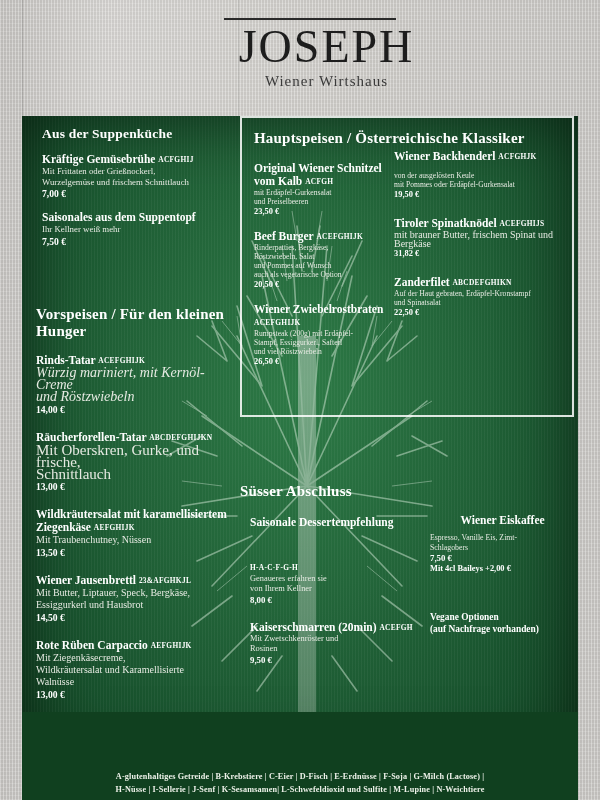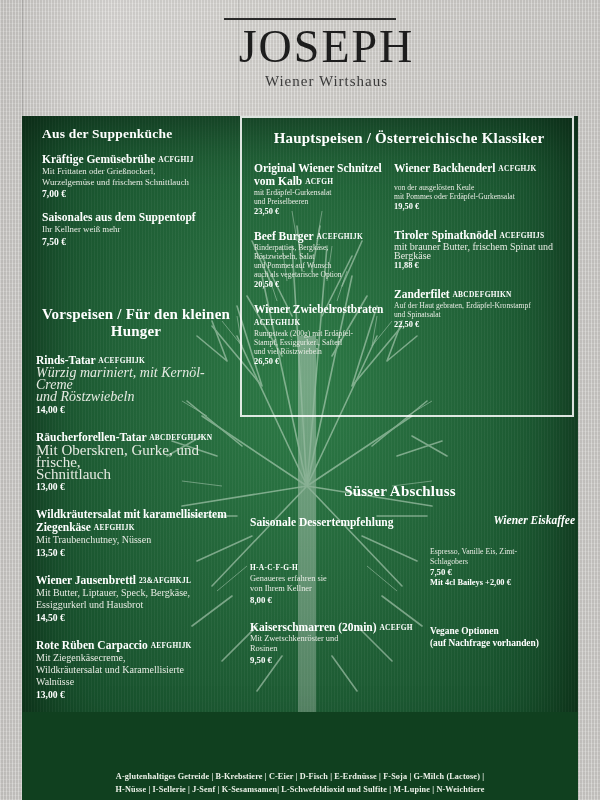--- a/index.html
+++ b/index.html
@@ -41,21 +41,21 @@
   .tree{position:absolute;left:120px;top:70px;width:330px;height:600px;opacity:.55;}
   .trunk{position:absolute;left:50%;top:150px;margin-left:-9px;width:18px;height:440px;
      background:linear-gradient(180deg,rgba(226,234,226,.75),rgba(200,214,200,.55));}
 
   
   .frame{position:absolute;left:218px;top:0px;width:330px;height:297px;
      border:2px solid rgba(255,255,255,.85);}
 
   .col{position:absolute;color:#f2f4ef;}
   .sec-title{font-size:13.5px;font-weight:700;letter-spacing:.2px;margin-bottom:11px;color:#ffffff;}
-  .sec-title.big{font-size:15px;text-align:center;}
+  .sec-title.big{font-size:15px;}
   .item{margin-bottom:12px;}
   .iname{font-size:11.5px;font-weight:700;line-height:13px;color:#ffffff;}
   .alg{font-size:7.4px;font-weight:700;letter-spacing:.3px;vertical-align:1px;}
   .idesc{font-size:8.8px;line-height:10.5px;color:#e6eae2;}
   .iprice{font-size:9.6px;font-weight:700;color:#ffffff;margin-top:1px;}
 
   .legend{position:absolute;left:22px;top:770px;width:556px;height:30px;
       background:#10401f;color:#eef2ea;text-align:center;}
   .legend div{font-size:8.2px;font-weight:700;line-height:13px;letter-spacing:.15px;}
   .board-bottom{position:absolute;left:22px;top:712px;width:556px;height:58px;background:#10401f;}
@@ -187,32 +187,32 @@
       <div class="item">
         <div class="iname"><span>Wiener Zwiebelrostbraten</span></div>
         <div class="iname alg" style="font-size:7.4px;">ACEFGHIJK</div>
         <div class="idesc" style="white-space:pre-line;font-size:7.6px;line-height:9px;">Rumpsteak (200g) mit Erdäpfel-
 Stampf, Essiggurkerl, Safterl
 und viel Röstzwiebeln</div>
         <div class="iprice" style="font-size:8.4px;">26,50 €</div>
       </div>
     </div>
 
-    <div class="col" style="left:372px;top:46px;width:170px;">
+    <div class="col" style="left:372px;top:34px;width:170px;">
       <div class="item" style="margin-bottom:18px;">
         <div class="iname"><span>Wiener Backhenderl</span> <span class="alg">ACFGHJK</span></div>
         <div class="idesc" style="white-space:pre-line;font-size:7.6px;line-height:9px;margin-top:8px;">von der ausgelösten Keule
 mit Pommes oder Erdäpfel-Gurkensalat</div>
         <div class="iprice" style="font-size:8.4px;">19,50 €</div>
       </div>
       <div class="item" style="margin-bottom:18px;">
         <div class="iname"><span>Tiroler Spinatknödel</span> <span class="alg">ACEFGHIJS</span></div>
         <div class="idesc" style="white-space:pre-line;font-size:10px;line-height:9px;">mit brauner Butter, frischem Spinat und
 Bergkäse</div>
-        <div class="iprice" style="font-size:8.4px;">11,88 €</div>
+        <div class="iprice" style="font-size:8.4px;">31,82 €</div>
       </div>
       <div class="item">
         <div class="iname"><span>Zanderfilet</span> <span class="alg">ABCDEFGHIKN</span></div>
         <div class="idesc" style="white-space:pre-line;font-size:7.6px;line-height:9px;">Auf der Haut gebraten, Erdäpfel-Kronstampf
 und Spinatsalat</div>
         <div class="iprice" style="font-size:8.4px;">22,50 €</div>
       </div>
     </div>
 
     <div class="col" style="left:218px;top:367px;width:320px;">
@@ -229,21 +229,21 @@
       </div>
       <div class="item">
         <div class="iname"><span>Kaiserschmarren (20min)</span> <span class="alg">ACEFGH</span></div>
         <div class="idesc" style="white-space:pre-line;font-size:8.4px;line-height:10px;">Mit Zwetschkenröster und
 Rosinen</div>
         <div class="iprice" style="font-size:8.8px;">9,50 €</div>
       </div>
     </div>
 
     <div class="col" style="left:408px;top:398px;width:145px;">
-      <div class="iname" style="text-align:right;margin-bottom:20px;font-style:italic;">Wiener Eiskaffee</div>
+      <div class="iname" style="text-align:center;margin-bottom:6px;">Wiener Eiskaffee</div>
       <div class="idesc" style="white-space:pre-line;font-size:7.8px;line-height:9.5px;">Espresso, Vanille Eis, Zimt-
 Schlagobers</div>
       <div class="iprice" style="font-size:8.8px;">7,50 €</div>
       <div class="iprice" style="font-size:8.4px;">Mit 4cl Baileys +2,00 €</div>
       <div class="iname" style="white-space:pre-line;font-size:9.4px;line-height:12px;margin-top:38px;">Vegane Optionen
 (auf Nachfrage vorhanden)</div>
     </div>
   </div>
 
   <div class="board-bottom"></div>

